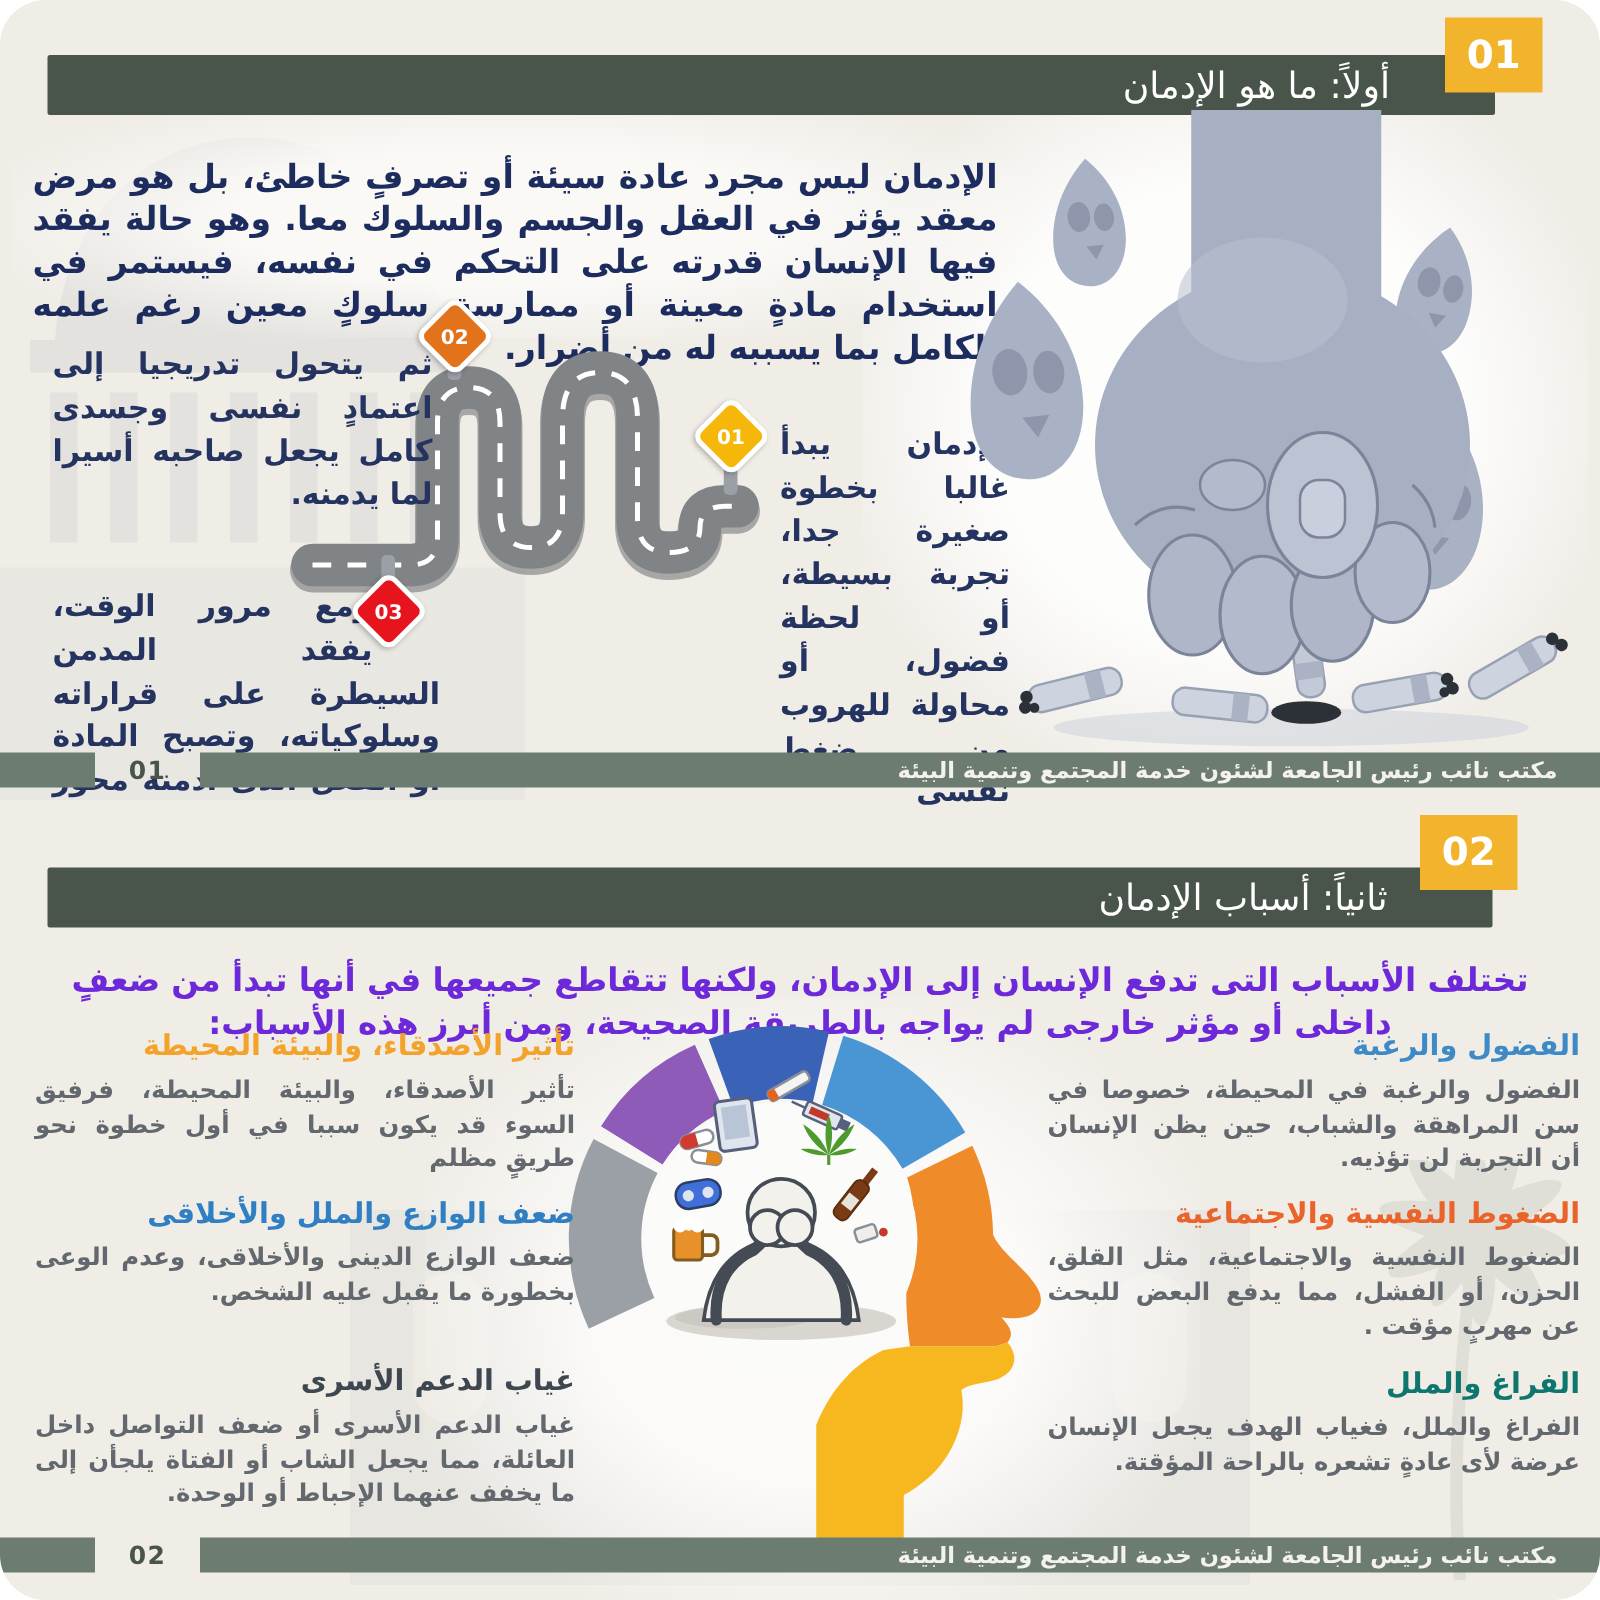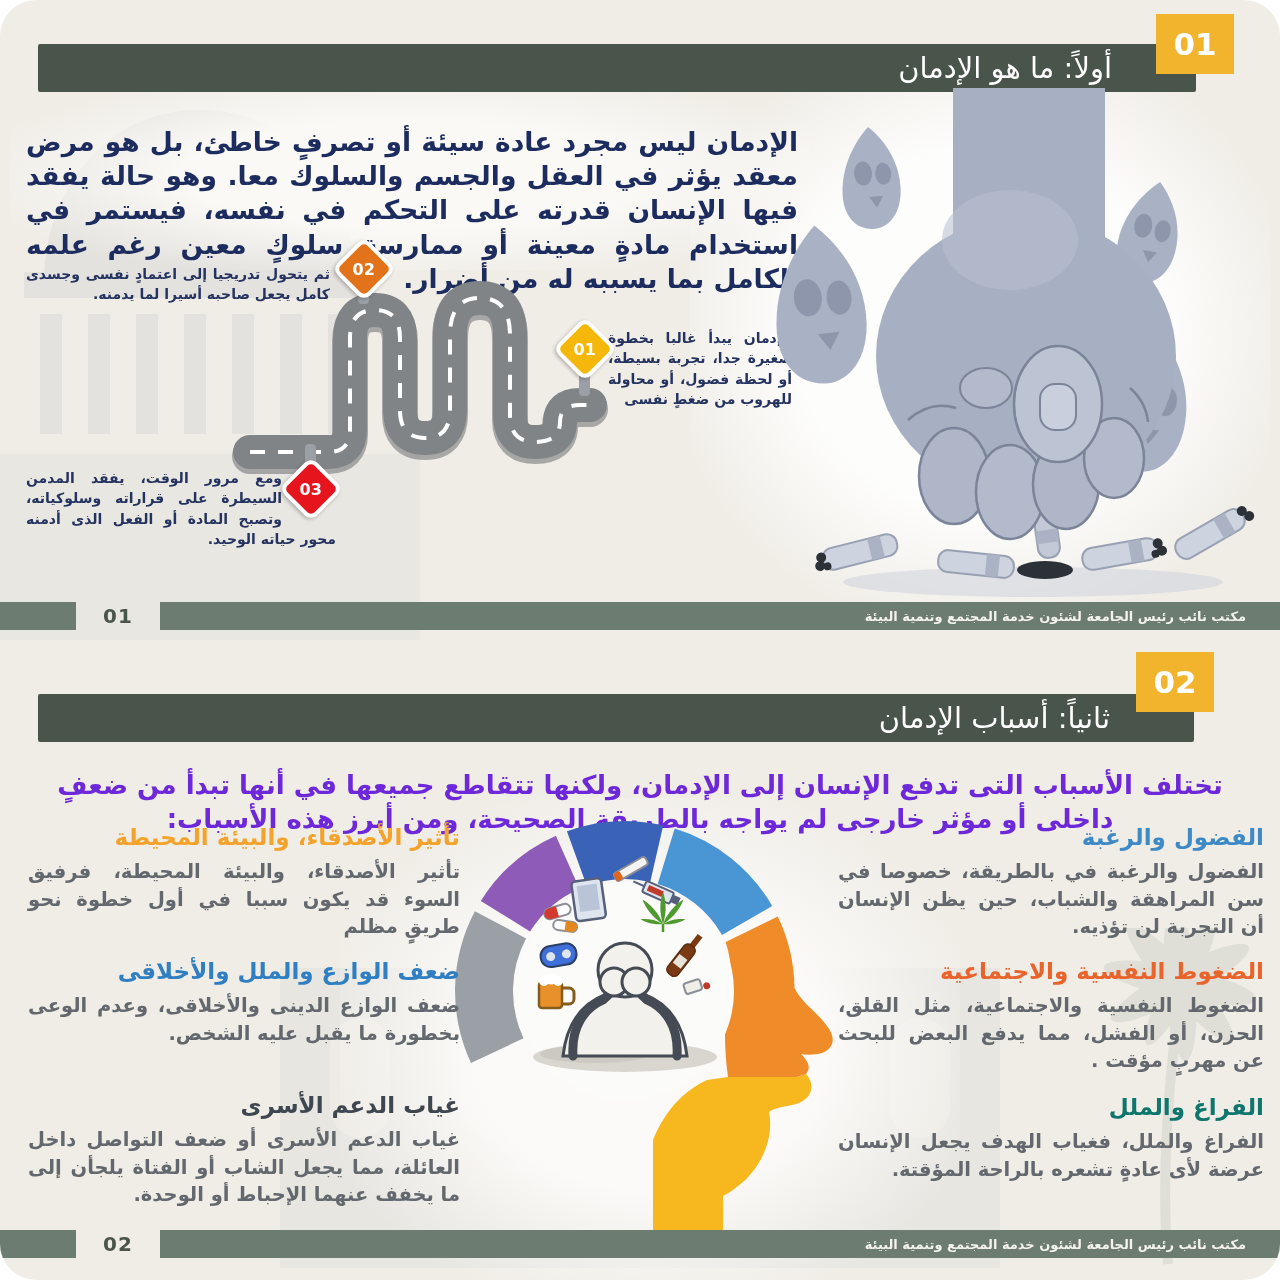--- a/index.html
+++ b/index.html
@@ -23,21 +23,21 @@
     font-weight:bold;font-size:31px;z-index:5;direction:ltr;
   }
   
   .intro{
     position:absolute;color:#1d2c5e;font-weight:bold;
     font-size:26.5px;line-height:1.3;text-align:justify;
   }
   
   .steptxt{
     position:absolute;color:#24335f;font-weight:bold;
-    font-size:14px;line-height:1.45;text-align:justify;
+    font-size:24px;line-height:1.45;text-align:justify;margin-left:16px;
   }
   .marker{
     position:absolute;width:46px;height:46px;border:4px solid #ffffff;
     border-radius:9px;transform:rotate(45deg);box-sizing:border-box;
     display:flex;align-items:center;justify-content:center;z-index:4;
     box-shadow:0 2px 4px rgba(0,0,0,.25);
   }
   .marker span{transform:rotate(-45deg);color:#fff;font-weight:bold;font-size:16px;direction:ltr;}
   .pole{position:absolute;width:11px;background:#9aa0a6;border-radius:4px;z-index:3;}
   .spacer{float:right;width:54px;height:46px;}
@@ -53,21 +53,21 @@
   }
   
   .footer{position:absolute;left:0;width:1280px;height:28px;}
   .f-seg{position:absolute;top:0;height:28px;background:#6d7c70;}
   .f-num{
     position:absolute;top:0;height:28px;display:flex;align-items:center;justify-content:center;
     color:#49544a;font-weight:bold;font-size:20px;direction:ltr;letter-spacing:1px;
   }
   .f-bar{
     position:absolute;top:0;left:160px;right:0;height:28px;background:#6d7c70;
-    color:#f4f2ec;font-weight:bold;font-size:13px;
+    color:#f4f2ec;font-weight:bold;font-size:18px;
     display:flex;align-items:center;justify-content:flex-start;
     padding-right:34px;box-sizing:border-box;white-space:nowrap;overflow:hidden;
   }
   .panel{position:absolute;left:0;width:1280px;overflow:hidden;}
   .wm{position:absolute;pointer-events:none;}
 </style>
 </head>
 <body>
 
 <div class="page">
@@ -322,21 +322,21 @@
       <h3 class="h-bl">ضعف الوازع والملل والأخلاقى</h3>
       <p>ضعف الوازع الدينى والأخلاقى، وعدم الوعى بخطورة ما يقبل عليه الشخص.</p>
     </div>
     <div class="cause" style="left:28px;top:444px;width:432px;">
       <h3 class="h-dk">غياب الدعم الأسرى</h3>
       <p>غياب الدعم الأسرى أو ضعف التواصل داخل العائلة، مما يجعل الشاب أو الفتاة يلجأن إلى ما يخفف عنهما الإحباط أو الوحدة.</p>
     </div>
 
     <div class="cause" style="left:838px;top:176px;width:426px;">
       <h3 class="h-lb">الفضول والرغبة</h3>
-      <p>الفضول والرغبة في بالطريقة، خصوصا في سن المراهقة والشباب، حين يظن الإنسان أن التجربة لن تؤذيه.</p>
+      <p>الفضول والرغبة في المحيطة، خصوصا في سن المراهقة والشباب، حين يظن الإنسان أن التجربة لن تؤذيه.</p>
     </div>
     <div class="cause" style="left:838px;top:310px;width:426px;">
       <h3 class="h-rd">الضغوط النفسية والاجتماعية</h3>
       <p>الضغوط النفسية والاجتماعية، مثل القلق، الحزن، أو الفشل، مما يدفع البعض للبحث عن مهربٍ مؤقت .</p>
     </div>
     <div class="cause" style="left:838px;top:446px;width:426px;">
       <h3 class="h-yl">الفراغ والملل</h3>
       <p>الفراغ والملل، فغياب الهدف يجعل الإنسان عرضة لأى عادةٍ تشعره بالراحة المؤقتة.</p>
     </div>
 

